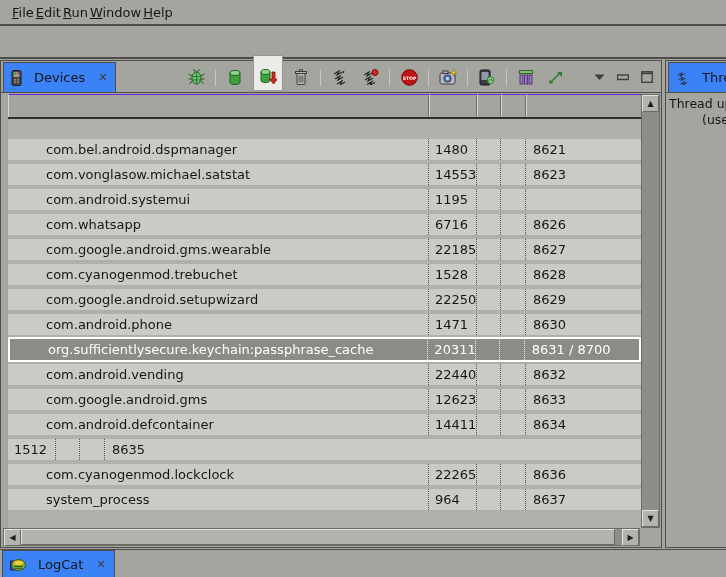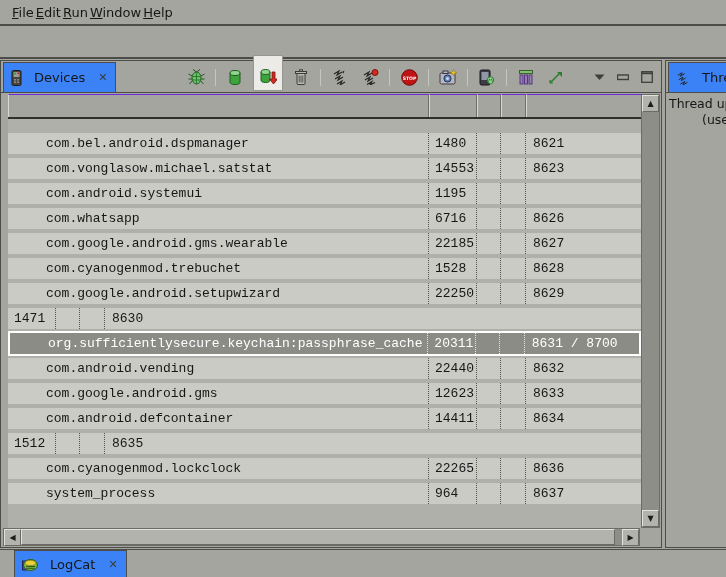--- a/index.html
+++ b/index.html
@@ -37,21 +37,21 @@
     outline:1px solid #98978f; height:34px; width:28px; margin-top:-8px; padding-top:6px; }
   .tsep { width:1px; height:17px; background:#8b8b86; border-right:1px solid #c6c6c1; }
   .viewctl { width:16px; height:16px; display:flex; align-items:center; justify-content:center; }
   
   .table-wrap { position:absolute; left:7px; top:33px; width:633px; height:434px; }
   .thead { display:flex; height:25px; background:#a5a5a0; border-bottom:2px solid #2f2f2c; }
   .hcell { border-top:1px solid #6d28d9; border-left:1px solid #d8d8d3;
     border-right:1px solid #6e6e6a; padding:20px 0 0 6px; height:23px;
     white-space:nowrap; overflow:hidden;text-decoration:underline; }
   .trows { position:relative; width:633px; height:409px; background:#b0b0ab;
-    padding-top:14px; overflow:hidden;font-family:Liberation Mono, monospace; }
+    padding-top:20px; overflow:hidden; }
   .trow { display:flex; height:21px; margin-bottom:4px; background:#cbcbc6;
     align-items:center; }
   .cell { height:21px; line-height:21px; white-space:nowrap; overflow:hidden;
     border-right:1px dotted #56564f; }
   .cell.name { width:421px; padding-left:38px; }
   .cell.pid  { width:48px;  padding-left:6px; }
   .cell.c3   { width:24px; }
   .cell.c4   { width:25px; }
   .cell.port { width:115px; padding-left:7px; border-right:none; }
   .trow.selected { background:#8c8c87; color:#ffffff; border:2px solid #ffffff;
@@ -76,21 +76,21 @@
     border-bottom:1px solid #6a6a65; border-right:1px solid #6a6a65; }
   
   .threads-view { position:absolute; left:665px; top:60px; width:61px; height:488px;
     border:1px solid #4c4c48; border-right:none; background:#a5a5a0; overflow:hidden; }
   .threads-view .etab { margin-left:2px; }
   .threads-body { position:relative; width:61px; height:454px; overflow:hidden; font-size:12.5px; }
   .tmsg1 { position:absolute; left:3px; top:3px; white-space:nowrap; }
   .tmsg2 { position:absolute; left:36px; top:19px; white-space:nowrap; }
   
   .bottom-strip { position:absolute; left:0; top:549px; width:726px; height:28px;
-    background:#a5a5a0; border-top:1px solid #4c4c48; display:flex; align-items:flex-end;padding-left:12px; }
+    background:#a5a5a0; border-top:1px solid #4c4c48; display:flex; align-items:flex-end; }
   .bottom-strip .etab { height:27px; }
   svg { display:block; }
 </style>
 </head>
 <body>
 
 <div class="menubar">
   <span class="menu-item"><u>F</u>ile</span>
   <span class="menu-item"><u>E</u>dit</span>
   <span class="menu-item"><u>R</u>un</span>
@@ -296,20 +296,21 @@
           <div class="cell port">8628</div>
         </div>
         <div class="trow">
           <div class="cell name">com.google.android.setupwizard</div>
           <div class="cell pid">22250</div>
           <div class="cell c3"></div>
           <div class="cell c4"></div>
           <div class="cell port">8629</div>
         </div>
         <div class="trow">
+          <div class="cell name">com.android.phone</div>
           <div class="cell pid">1471</div>
           <div class="cell c3"></div>
           <div class="cell c4"></div>
           <div class="cell port">8630</div>
         </div>
         <div class="trow selected">
           <div class="cell name">org.sufficientlysecure.keychain:passphrase_cache</div>
           <div class="cell pid">20311</div>
           <div class="cell c3"></div>
           <div class="cell c4"></div>

